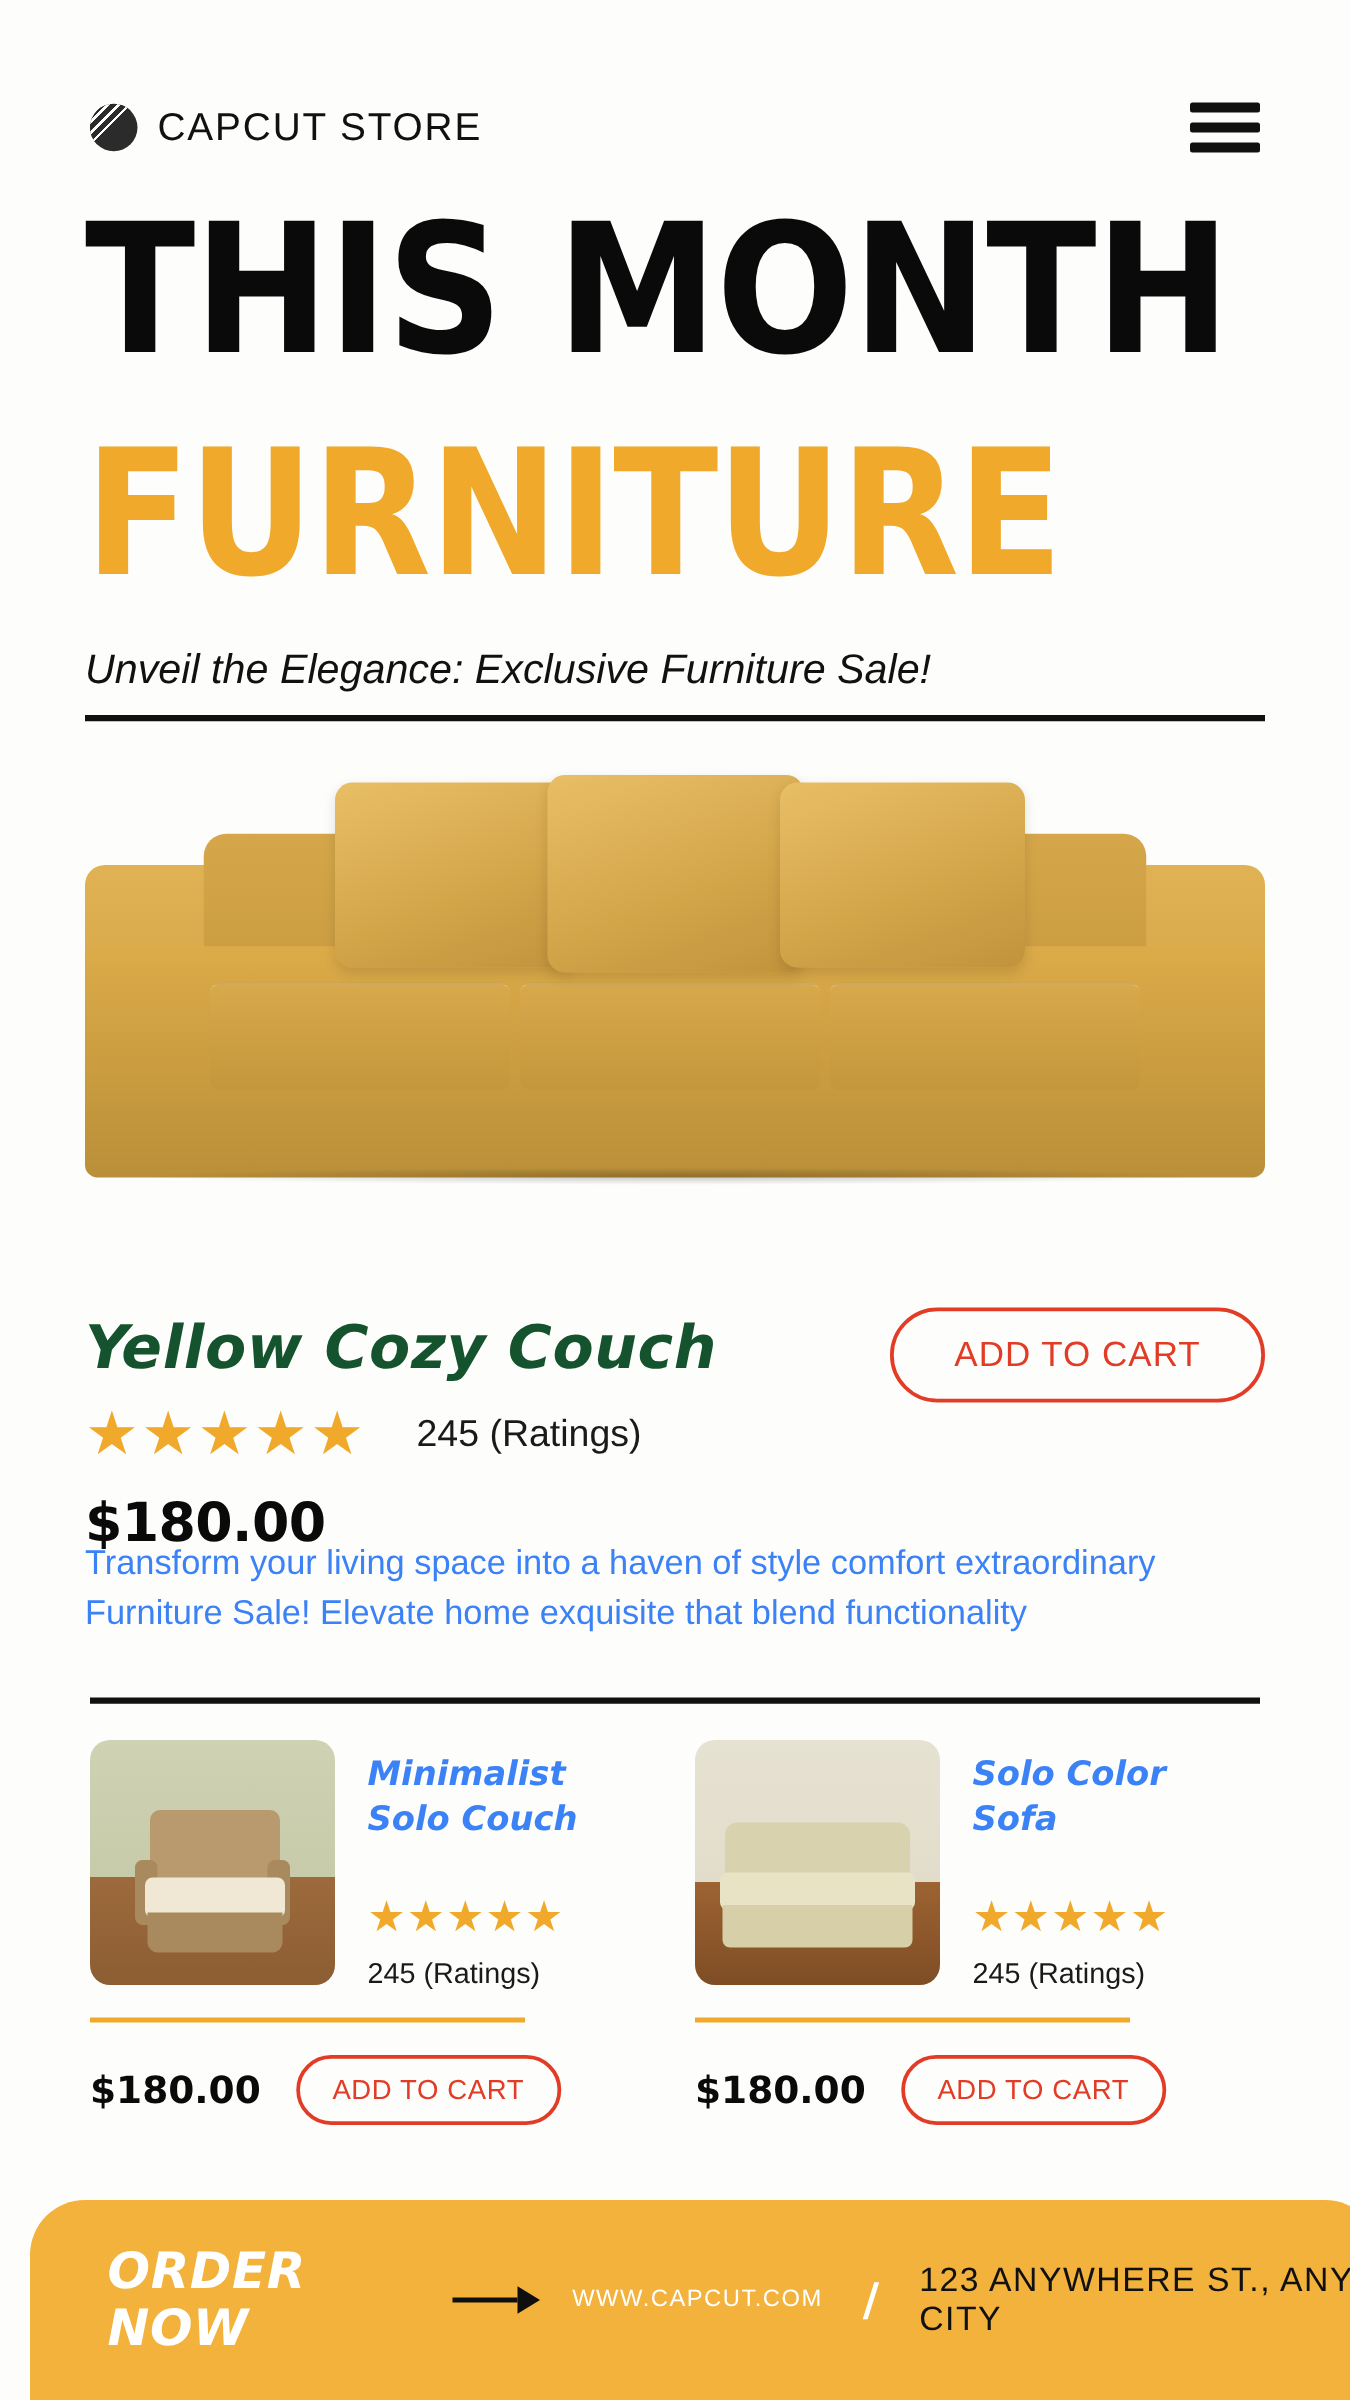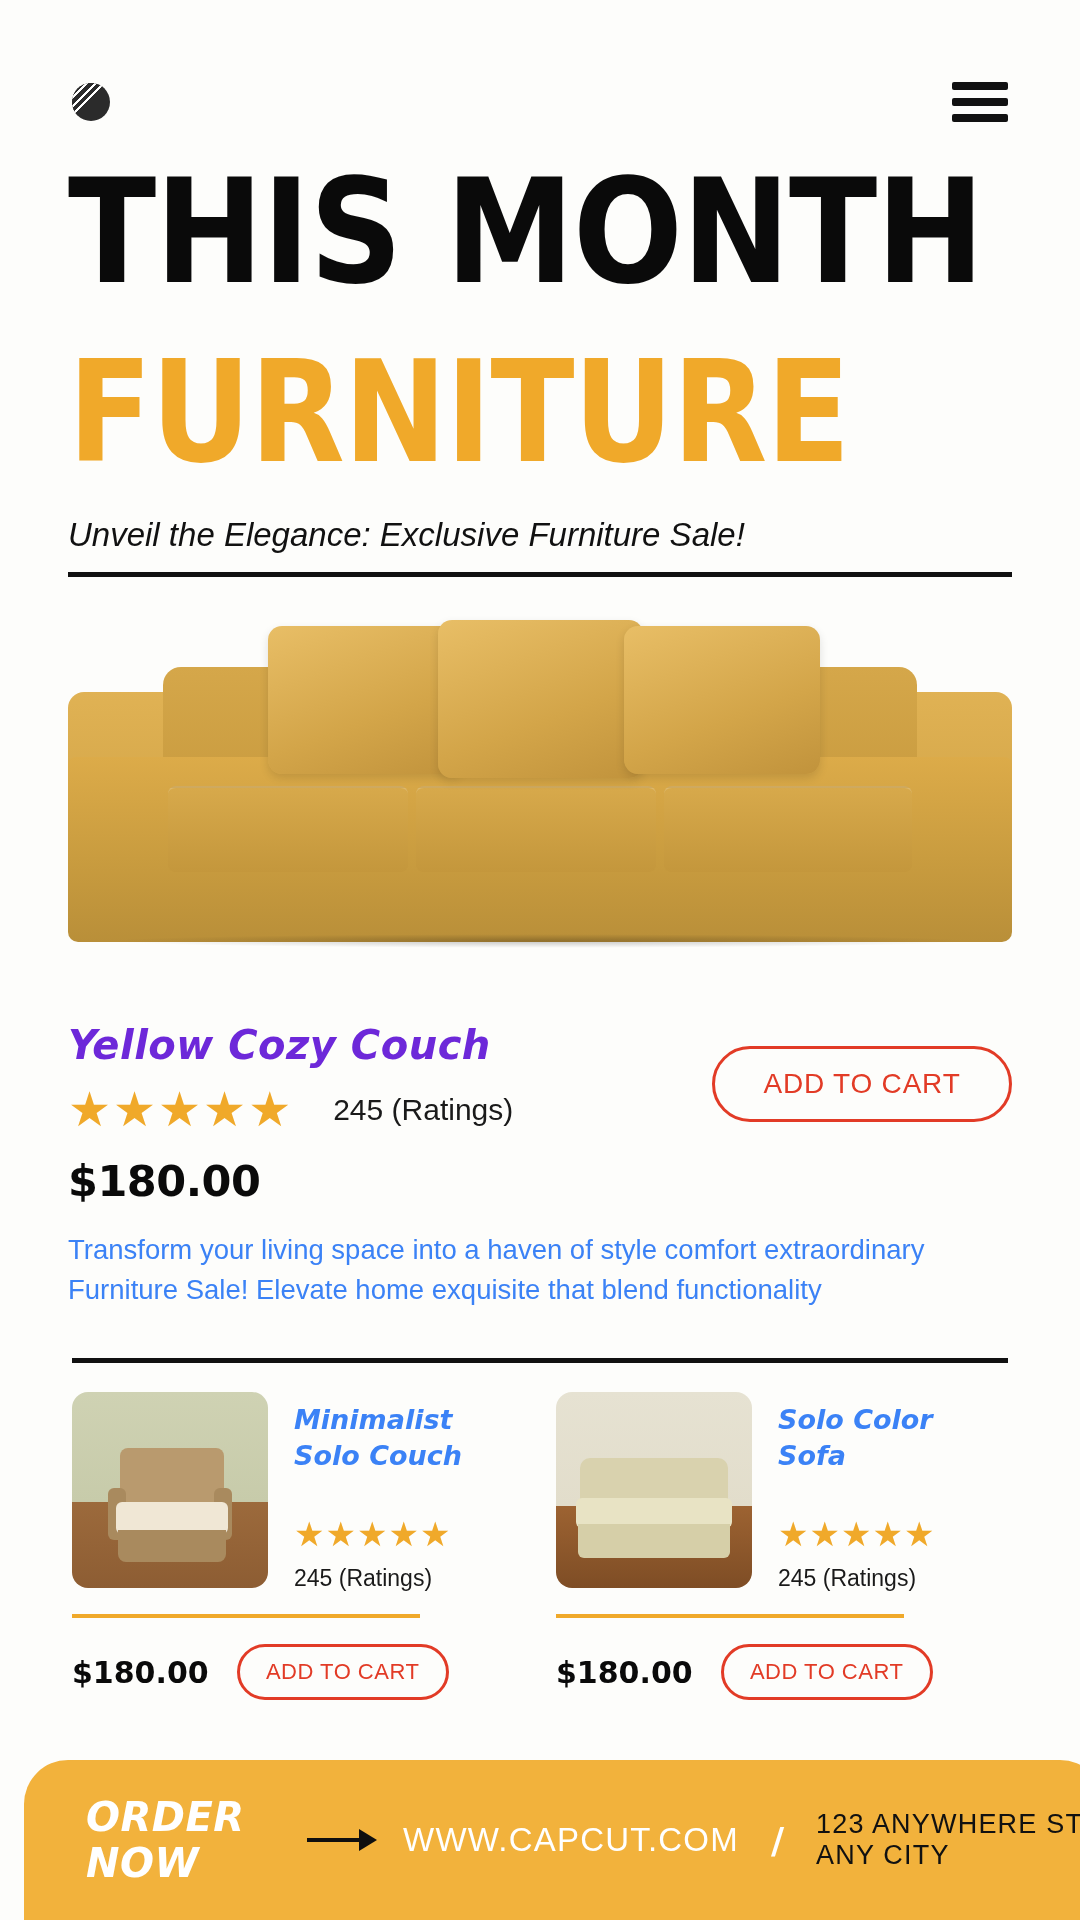--- a/index.html
+++ b/index.html
@@ -176,23 +176,24 @@
 
   
   .feature {
     position: absolute;
     top: 1022px; left: 68px; right: 68px;
   }
   .feature-title {
     font-family: "DejaVu Sans", sans-serif;
     font-weight: 700;
     font-style: italic;
-    font-size: 40px;
-    color: #6d28d9;
+    font-size: 48px;
+    color: #14532d;
     letter-spacing: .5px;
+    margin-top: 28px;
   }
   .feature-rating-row {
     margin-top: 18px;
     display: flex;
     align-items: center;
     gap: 40px;
   }
   .stars {
     color: #f0a92a;
     font-size: 48px;
@@ -398,21 +399,21 @@
     width: 72px;
   }
   .arrow .line { height: 4px; background: #0f0f0f; width: 52px; }
   .arrow .head {
     width: 0; height: 0;
     border-left: 18px solid #0f0f0f;
     border-top: 11px solid transparent;
     border-bottom: 11px solid transparent;
   }
   .footer-url {
-    font-size: 33px;
+    font-size: 19px;
     letter-spacing: 1.2px;
     color: #ffffff;
     text-align: right;
   }
   .footer-slash {
     font-family: "DejaVu Sans", sans-serif;
     font-weight: 700;
     font-size: 36px;
     color: #ffffff;
     margin: 0 6px;
@@ -424,20 +425,21 @@
   }
 </style>
 </head>
 <body>
 
 <div class="page">
 
   <div class="header">
     <div class="brand">
       <div class="brand-mark"></div>
+      <div class="brand-name">CAPCUT STORE</div>
     </div>
     <div class="menu-icon">
       <span></span>
         <span></span>
         <span></span>
     </div>
   </div>
 
   <div class="hero">
     <div class="hero-line1">THIS MONTH</div>

